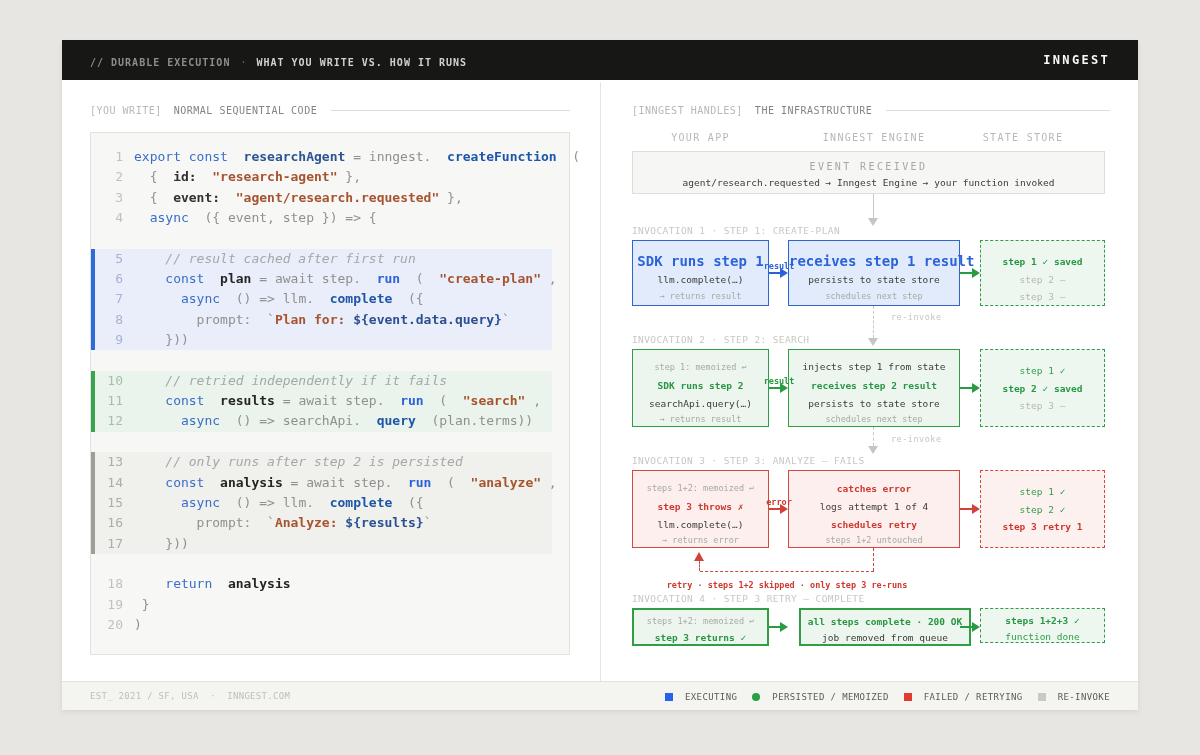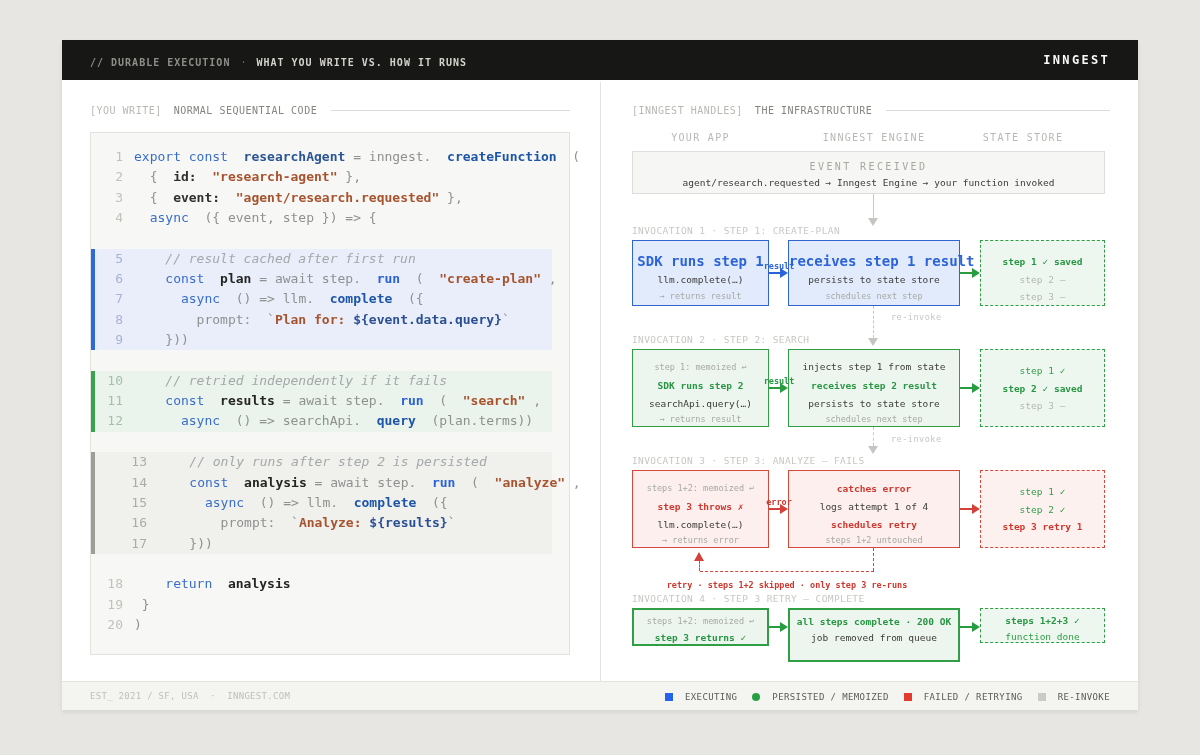--- a/index.html
+++ b/index.html
@@ -27,21 +27,21 @@
   .panel-right { position:absolute; left:570px; top:42px; width:478px; height:599px; }
 
   
   .codebox { position:absolute; left:0; top:50px; width:480px; height:523px;
              background:#f7f7f5; border:1px solid #e3e2de; padding-top:14px; }
   .crow { height:20.35px; line-height:20.35px; font-size:13px; white-space:pre; }
   .ln { display:inline-block; width:32px; text-align:right; margin-right:11px; color:#c2c1bc; }
   .cgroup.hl { margin-right:17px; }
   .hl-blue  { background:#e9eefa; box-shadow:inset 4px 0 0 #2e6bd9; }
   .hl-green { background:#eaf3ec; box-shadow:inset 4px 0 0 #3aa34e; }
-  .hl-gray  { background:#f0f0ed; box-shadow:inset 4px 0 0 #9e9d98;padding-left:24px; }
+  .hl-gray  { background:#f0f0ed; box-shadow:inset 4px 0 0 #9e9d98; }
   .hl-blue .ln  { color:#a6b3d3; }
   .hl-green .ln { color:#a4bfab; }
   .hl-gray .ln  { color:#adaca7; }
   .tk-kw  { color:#3a6ec9; }
   .tk-id  { color:#2a5592; font-weight:bold; }
   .tk-fn  { color:#1d55a8; font-weight:bold; }
   .tk-fn2 { color:#2a62d8; font-weight:bold; }
   .tk-key { color:#30302e; font-weight:bold; }
   .tk-var { color:#252523; font-weight:bold; }
   .tk-str { color:#a6532e; font-weight:bold; }
@@ -321,21 +321,21 @@
               <div class="shaft" style="width: 13px;"></div>
               <div class="head" style="left: 12px;"></div>
             </div>
           </div>
           <div class="invrow inv-3">
             <div class="invlabel">INVOCATION 4 · STEP 3 RETRY — COMPLETE</div>
             <div class="ibox bx-app sol-green thick" style="height: 38px; padding-top: 4px;">
               <div class="ln-grays lh15">steps 1+2: memoized ↩</div>
               <div class="tl-green lh17">step 3 returns ✓</div>
             </div>
-            <div class="ibox bx-engine sol-green thick" style="height: 54px; padding-top: 4px;">
+            <div class="ibox bx-engine sol-green thick" style="height: 38px; padding-top: 4px; margin-left: 11px;">
               <div class="tl-green lh15">all steps complete · 200 OK</div>
               <div class="ln-dark lh17">job removed from queue</div>
             </div>
             <div class="ibox bx-store dash-green" style="height: 35px; padding-top: 4px;">
               <div class="tl-green lh15">steps 1+2+3 ✓</div>
               <div class="ln-greenm lh17">function done</div>
             </div>
             <div class="harrow ar-green" style="left: 137px; top: 34px; width: 19px;">
               <div class="shaft" style="width: 12px;"></div>
               <div class="head" style="left: 11px;"></div>

